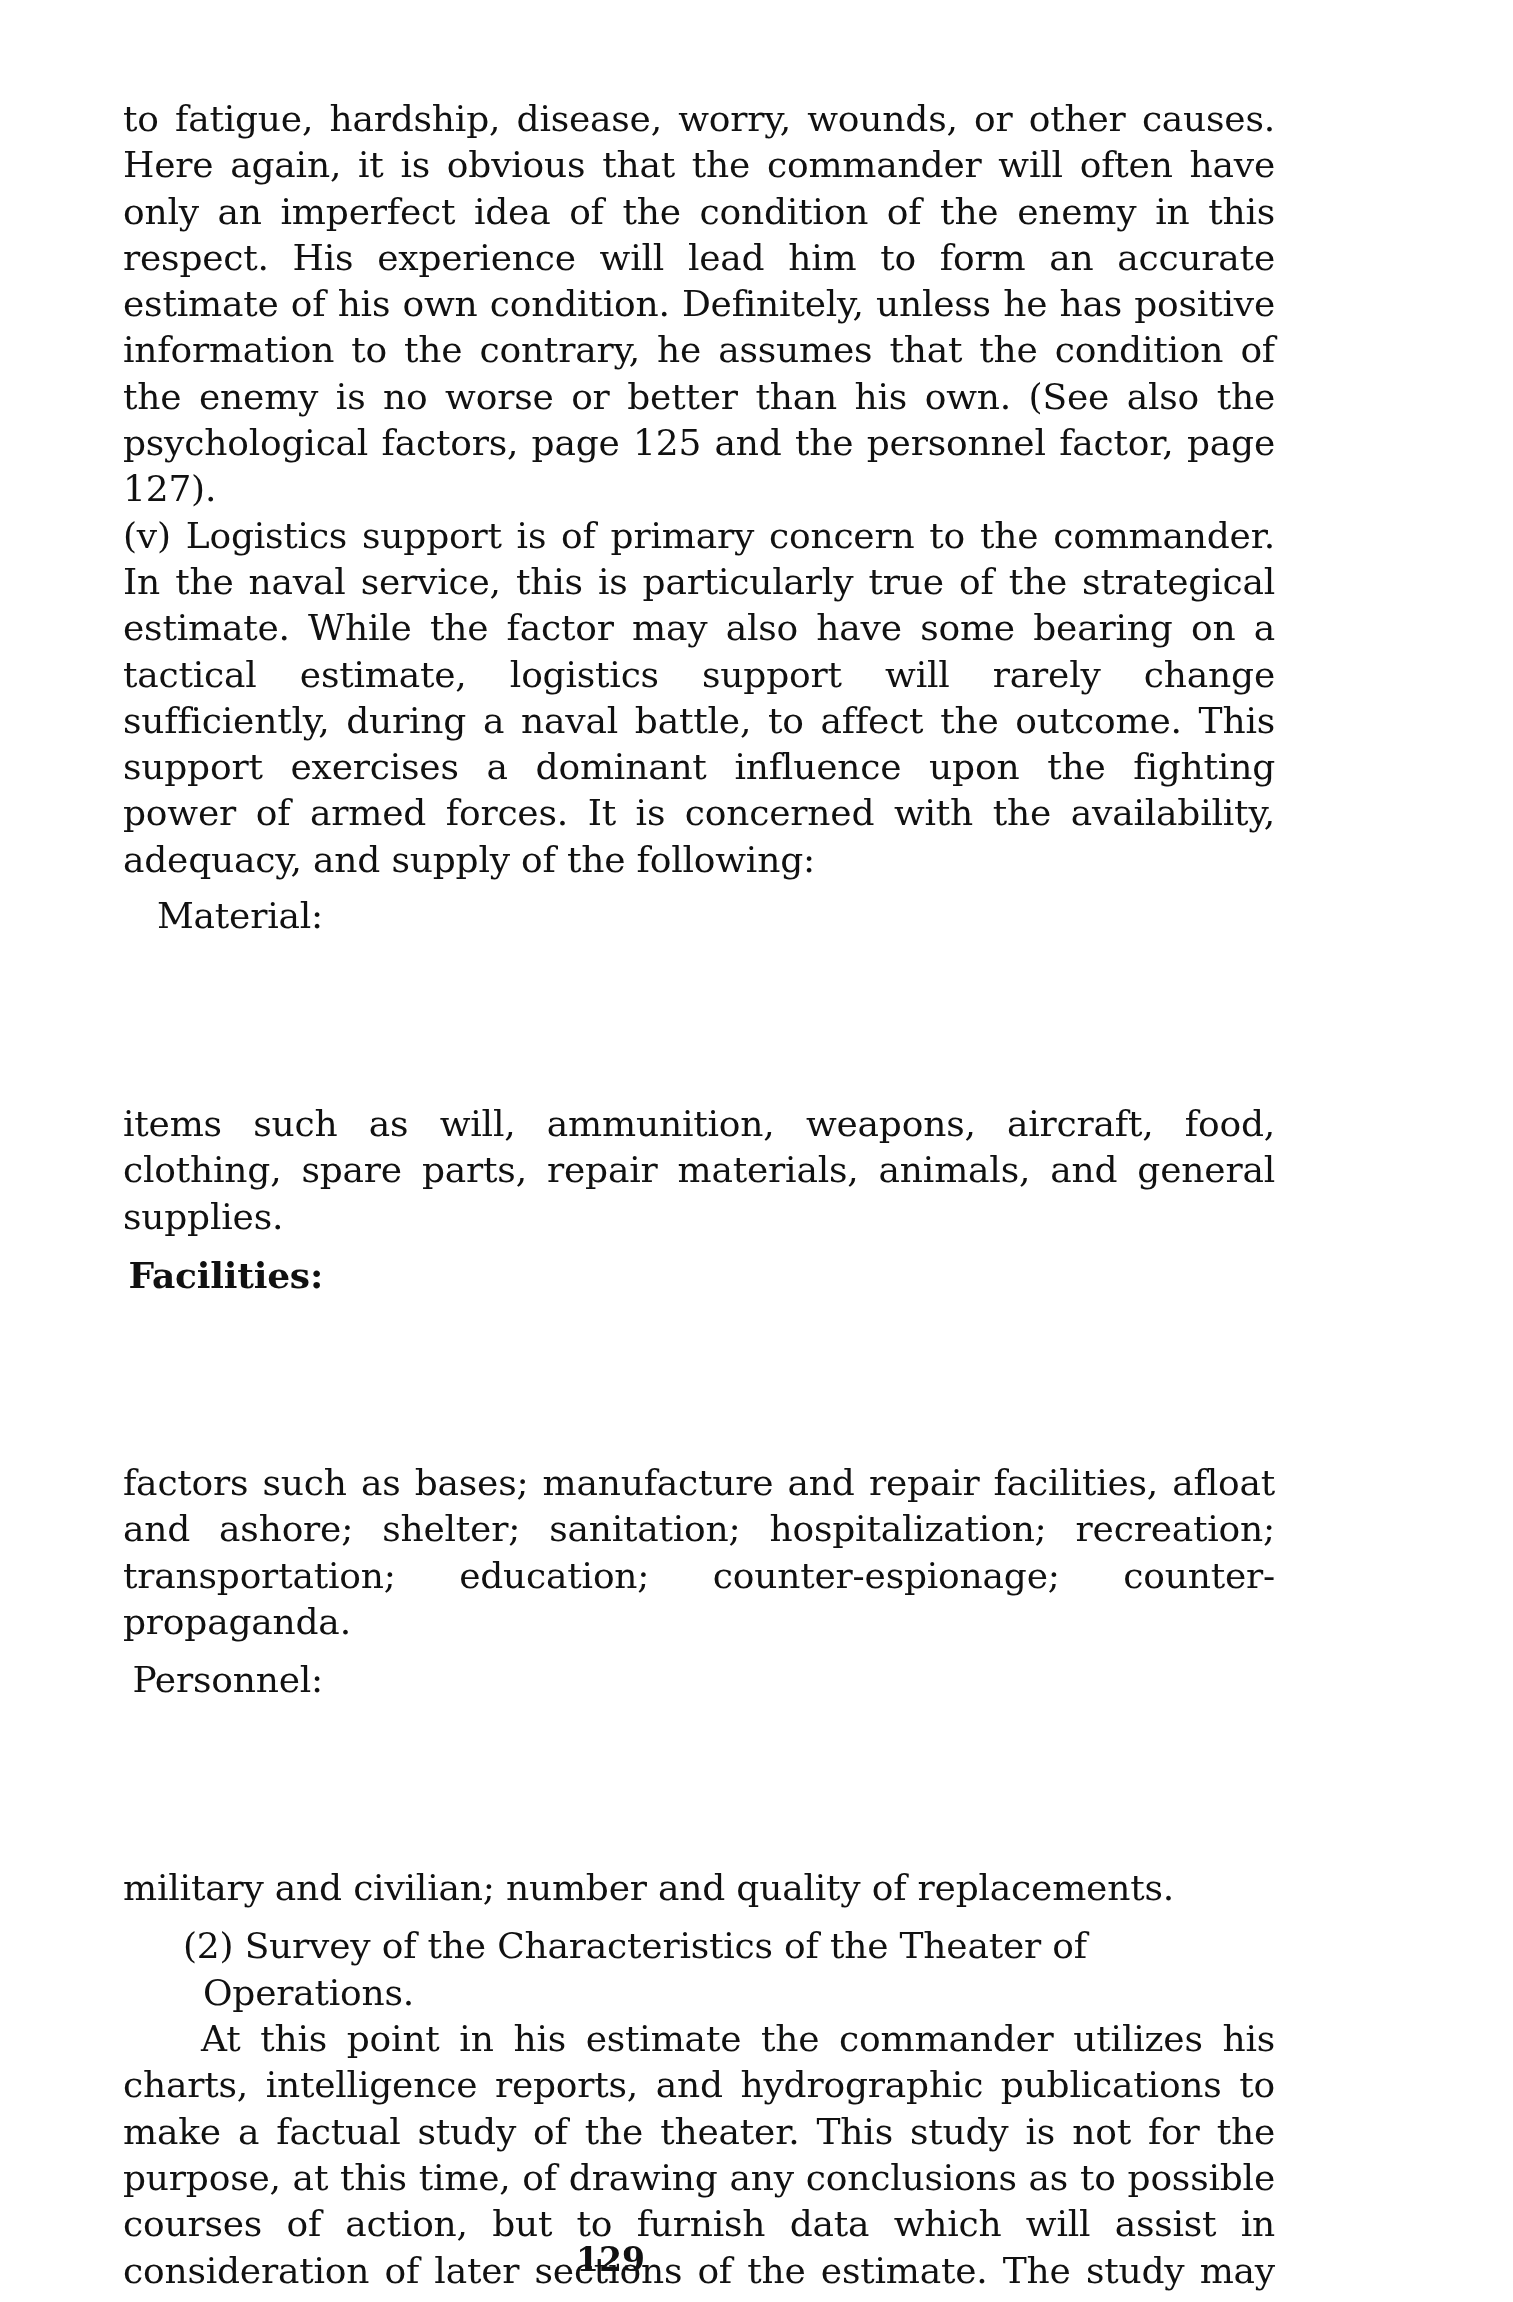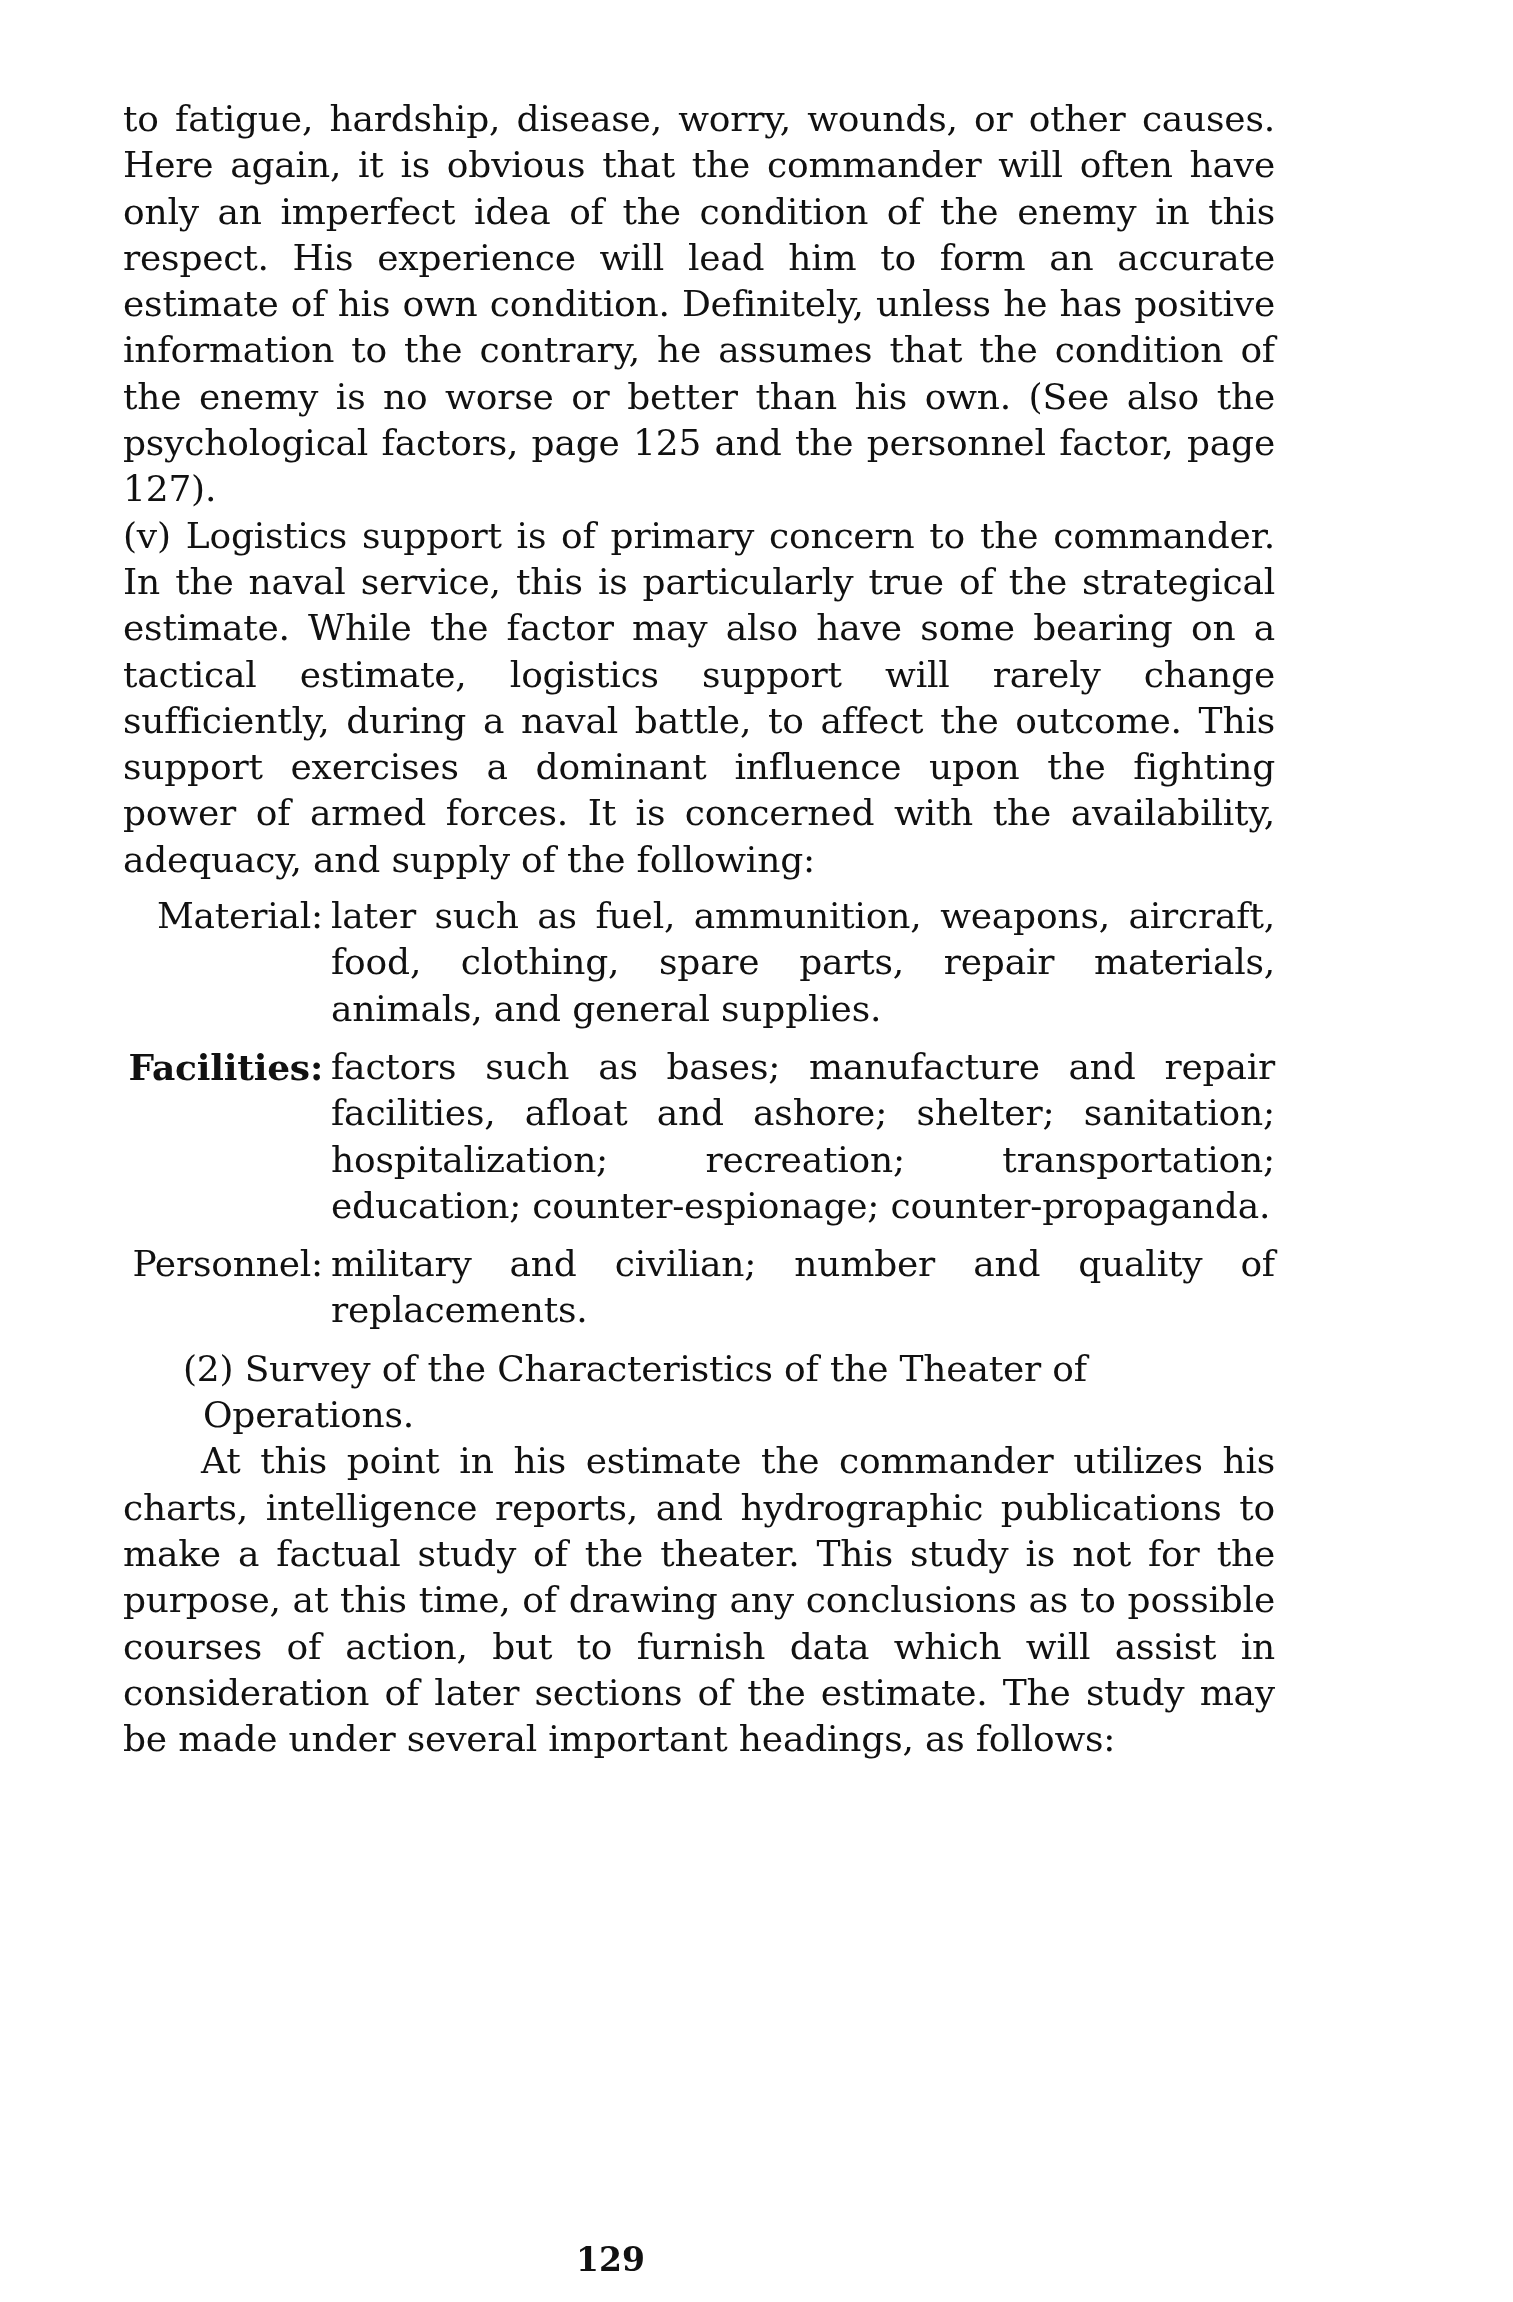--- a/index.html
+++ b/index.html
@@ -7,21 +7,21 @@
   .page {
     position:absolute; left:123px; top:96px; width:1152px;
     font-family:"DejaVu Serif","Liberation Serif",serif;
     font-size:36px; line-height:46.3px; color:#111;
     text-align:justify; letter-spacing:-0.2px;
   }
   .page p { margin:0; }
   .indent { text-indent:78px; }
   b { font-weight:bold; }
   .deflist { margin:10px 0 0 0; }
-  .defrow { display:flex; margin-bottom:12px; }
+  .defrow { display:flex; margin-bottom:12px;flex-direction:column; }
   .term { width:208px; flex:0 0 208px; text-align:right; padding-right:8px; box-sizing:border-box; }
   .term.bold { font-weight:bold; }
   .def { flex:1; text-align:justify; }
   .heading { font-weight:normal; margin-top:10px; padding-left:60px; text-indent:0; }
   .heading .cont { display:block; padding-left:20px; }
   .gap { margin-top:14px; }
   .pagenum {
     position:absolute; left:0; width:1221px; top:2240px; text-align:center;
     font-family:"DejaVu Serif","Liberation Serif",serif; font-size:33px; font-weight:bold; color:#111;
   }
@@ -29,21 +29,21 @@
 </head>
 <body>
 
 <div class="page">
   <p>to fatigue, hardship, disease, worry, wounds, or other causes. Here again, it is obvious that the commander will often have only an imperfect idea of the condition of the enemy in this respect. His experience will lead him to form an accurate estimate of his own condition. Definitely, unless he has positive information to the contrary, he assumes that the condition of the enemy is no worse or better than his own. (See also the psychological factors, page 125 and the personnel factor, page 127).</p>
   <p>(v) Logistics support is of primary concern to the commander. In the naval service, this is particularly true of the strategical estimate. While the factor may also have some bearing on a tactical estimate, logistics support will rarely change sufficiently, during a naval battle, to affect the outcome. This support exercises a dominant influence upon the fighting power of armed forces. It is concerned with the availability, adequacy, and supply of the following:</p>
 
   <div class="deflist">
     <div class="defrow">
       <span class="term">Material:</span>
-      <span class="def">later such as fuel, ammunition, weapons, aircraft, food, clothing, spare parts, repair materials, animals, and general supplies.</span>
+      <span class="def">items such as will, ammunition, weapons, aircraft, food, clothing, spare parts, repair materials, animals, and general supplies.</span>
     </div>
     <div class="defrow">
       <span class="term bold">Facilities:</span>
       <span class="def">factors such as bases; manufacture and repair facilities, afloat and ashore; shelter; sanitation; hospitalization; recreation; transportation; education; counter-espionage; counter-propaganda.</span>
     </div>
     <div class="defrow">
       <span class="term">Personnel:</span>
       <span class="def">military and civilian; number and quality of replacements.</span>
     </div>
   </div>

